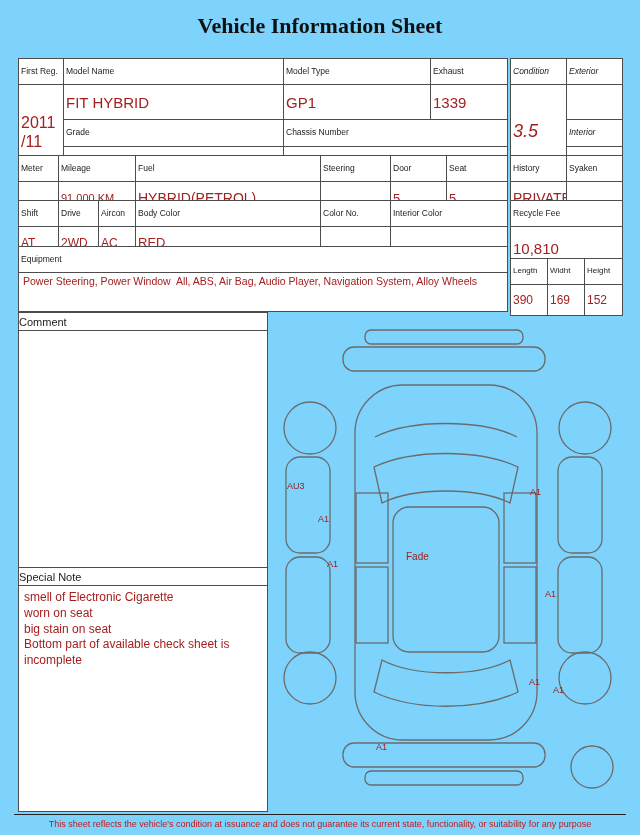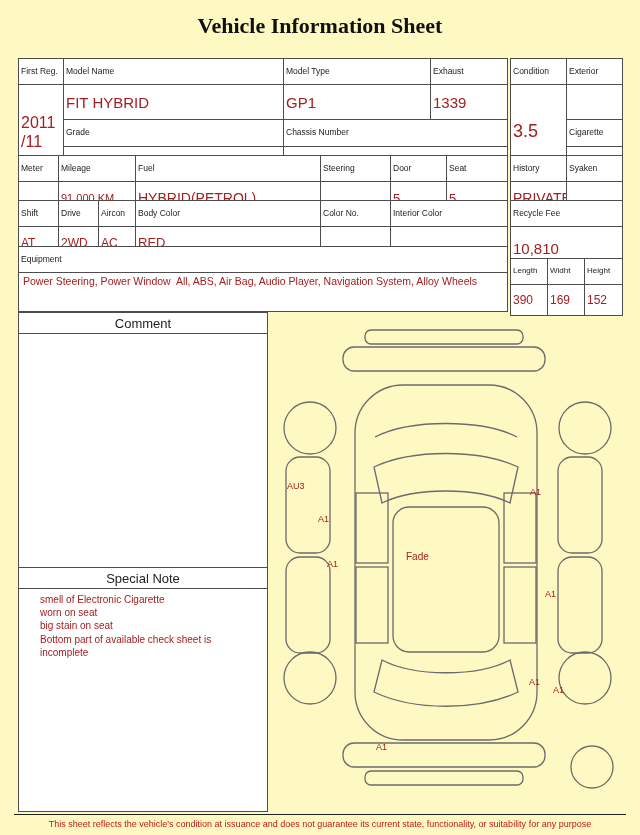--- a/index.html
+++ b/index.html
@@ -1,19 +1,19 @@
 <!DOCTYPE html>
 <html><head>
 <meta charset="utf-8">
 <style>
   * { margin:0; padding:0; box-sizing:border-box; }
   html, body { background:#ffffff; }
   .page {
     position:relative; width:640px; height:835px; margin:0 auto;
-    background:#fef9c3; font-family:"Liberation Sans", sans-serif; color:#1a1a1a;
+    background:#7dd3fc; font-family:"Liberation Sans", sans-serif; color:#1a1a1a;
     overflow:hidden;
   }
   .title {
     position:absolute; top:13px; left:0; width:100%; text-align:center;
     font-family:"Liberation Serif", serif; font-size:22px; font-weight:700; color:#111;
   }
   table.tbl { position:absolute; border-collapse:collapse; table-layout:fixed; background:#fff; }
   .tbl td {
     border:1px solid #4d4d4d; text-align:left; vertical-align:middle;
     overflow:hidden; padding:8px 2px;
@@ -23,25 +23,25 @@
   .red { color:#a32020; }
   .v18 { font-size:18px; } .v15 { font-size:15px; } .v14 { font-size:14px; }
   .v13 { font-size:13px; } .v12 { font-size:12px; } .v11 { font-size:11px; } .v9  { font-size:14px; }
   .frv { white-space:pre-line; text-align:left; padding-left:3px; line-height:1.15; font-size:16px; }
   .eqval {
     text-align:right; vertical-align:top !important;
     padding:2px 4px !important; font-size:10.5px; line-height:1.3; white-space:pre-wrap;
   }
   .panel { position:absolute; border:1px solid #4d4d4d; background:#fff; }
   .panel .phdr {
-    font-size:13px; color:#222; text-align:center; padding:3px 0 2px 0;
+    font-size:11px; color:#222; padding:3px 0 2px 0;
     border-bottom:1px solid #4d4d4d;
   }
   .panel .pbody { padding:4px 5px; }
-  .note-text { color:#a32020; font-size:10px; line-height:1.32; white-space:pre-line;margin-left:16px; }
+  .note-text { color:#a32020; font-size:12px; line-height:1.32; white-space:pre-line; }
   .diagram { position:absolute; left:272px; top:315px; width:356px; height:500px; }
   .diagram svg { position:absolute; left:0; top:0; }
   .mark { position:absolute; color:#a32020; font-size:9px; line-height:1; white-space:nowrap; }
   .mark-fade { font-size:10px; }
   .rule { position:absolute; left:14px; right:14px; top:814px; border-top:1.5px solid #222; }
   .footer {
     position:absolute; top:819px; left:0; width:100%; text-align:center;
     color:#c01818; font-size:9px;
   }
 </style>
@@ -77,36 +77,36 @@
       <td>Grade</td>
       <td colspan="2">Chassis Number</td>
     </tr>
     <tr style="height:31px;">
       <td class="red v15">HYBRID</td>
       <td colspan="2" class="red v14">GP1-1099944</td>
     </tr>
   </tbody>
     </table>
 
-  <table class="tbl" style="left:510px; top:58px; width:112px;">
+  <table class="tbl" style="left:510px; top:58px; width:112px;font-style:italic;">
     <colgroup>
         <col style="width:56px">
         <col style="width:56px">
       </colgroup>
     <tbody>
         <tr class="hdr" style="height:13px;">
       <td>Condition</td>
       <td>Exterior</td>
     </tr>
     <tr style="height:35px;">
       <td rowspan="3" class="red v18">3.5</td>
       <td></td>
     </tr>
     <tr class="hdr" style="height:13px;">
-      <td>Cigarette</td>
+      <td>Interior</td>
     </tr>
     <tr style="height:31px;">
       <td></td>
     </tr>
   </tbody>
     </table>
 
   <table class="tbl" style="left:18px; top:155px; width:489px;">
     <colgroup>
         <col style="width:40px">

